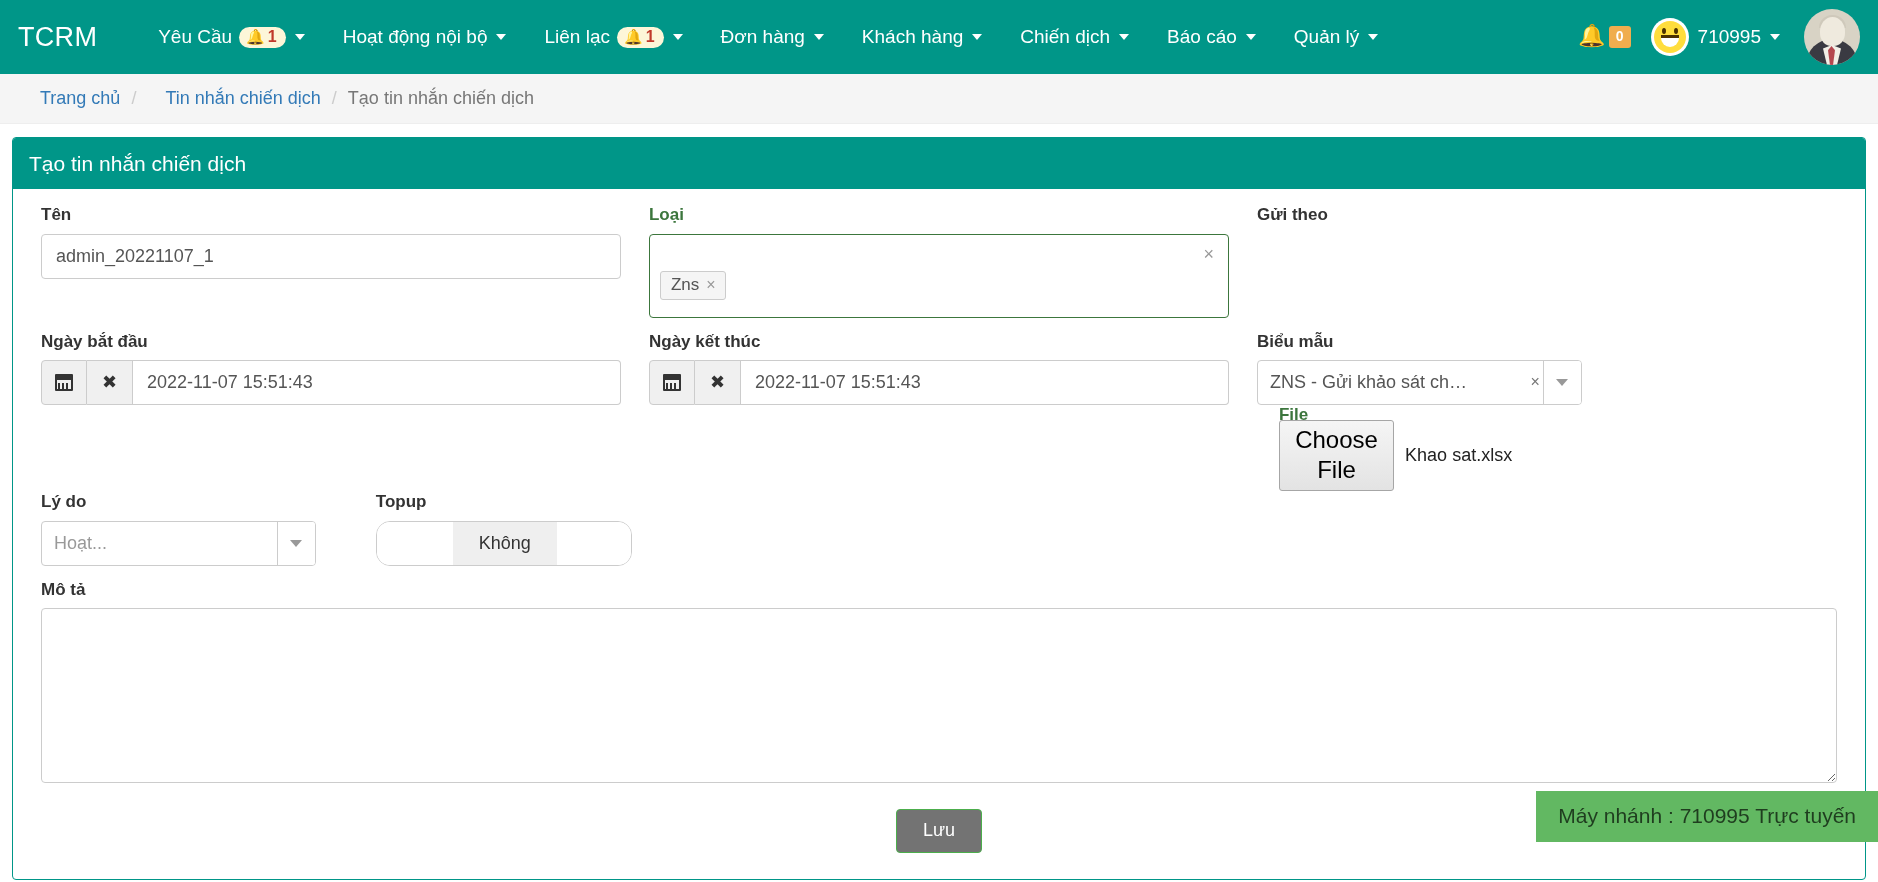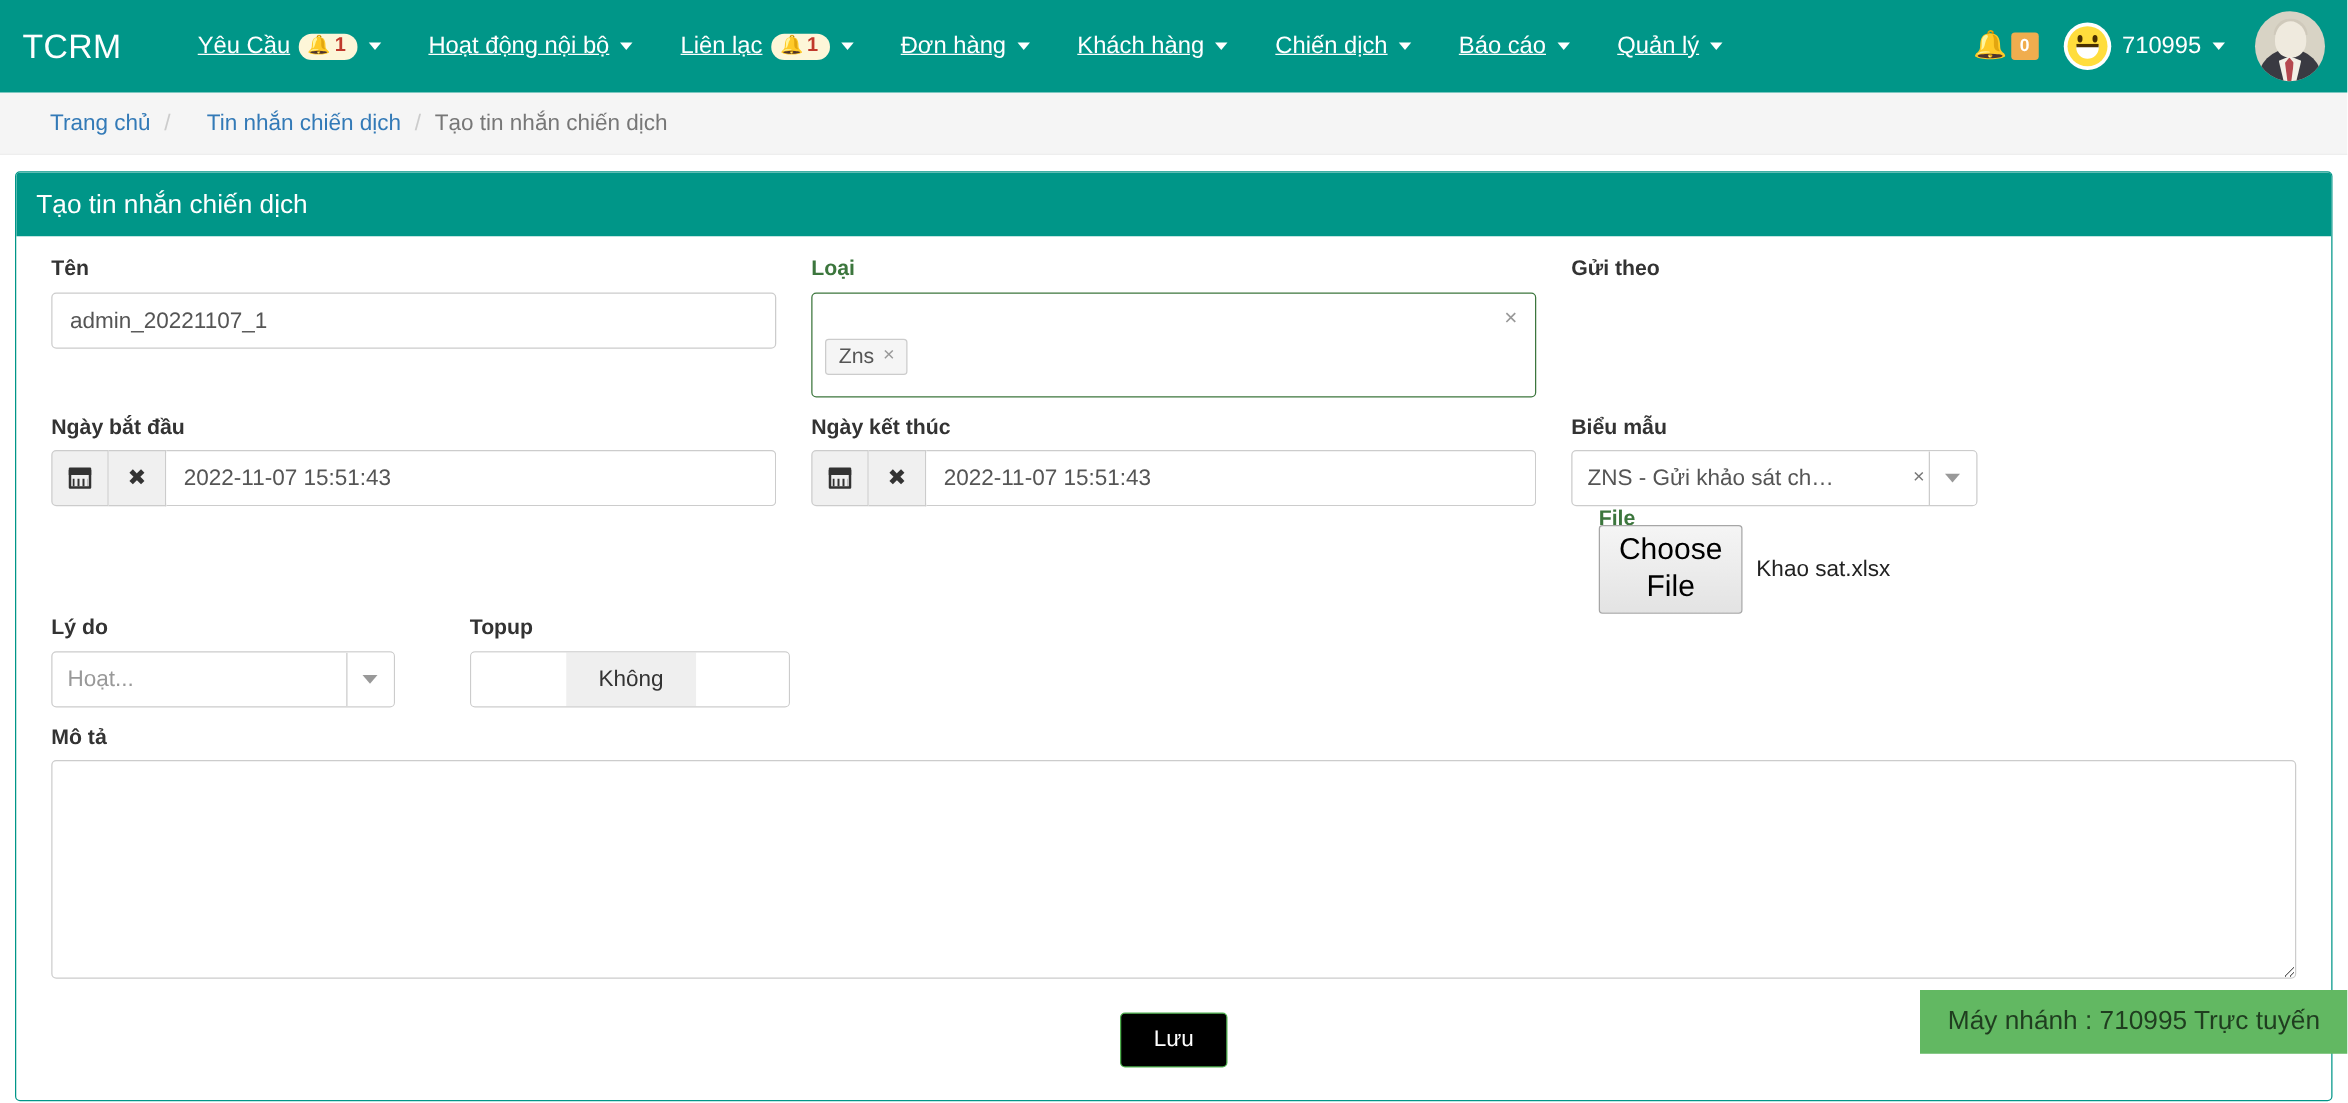--- a/index.html
+++ b/index.html
@@ -32,21 +32,21 @@
   .nav-item {
     display: flex;
     align-items: center;
     color: #ffffff;
     font-size: 19px;
     padding: 0 19px;
     height: 74px;
     cursor: pointer;
     white-space: nowrap;
   }
-  .nav-label { margin-right: 7px; text-decoration: underline; }
+  .nav-label { margin-right: 7px; }
   .badge-bell {
     display: inline-flex;
     align-items: center;
     gap: 3px;
     background: #fdf6d8;
     color: #c0392b;
     border-radius: 11px;
     padding: 2px 9px 3px 7px;
     font-size: 16px;
     font-weight: bold;
@@ -379,21 +379,21 @@
       linear-gradient(to right, #333 2px, transparent 2px 4px, #333 4px 6px, transparent 6px 8px, #333 8px 10px, transparent 10px);
     background-size: 100% 2px;
     background-repeat: repeat-y;
   }
 
   
   .switch {
     width: 256px;
     height: 45px;
     border: 1px solid #cccccc;
-    border-radius: 4px;
+    border-radius: 14px;
     background: #ffffff;
     display: flex;
     overflow: hidden;
     cursor: pointer;
   }
   .sw-side { flex: 0 0 76px; background: #ffffff; }
   .sw-knob {
     flex: 1;
     background: #efefef;
     display: flex;
@@ -437,21 +437,21 @@
     outline: none;
     resize: vertical;
   }
 
   .save-row {
     display: flex;
     justify-content: center;
     margin-top: 22px;
   }
   .btn-save {
-    background: #000000;
+    background: #737373;
     border: 1px solid #4cae4c;
     border-radius: 4px;
     color: #ffffff;
     font-size: 18px;
     padding: 11px 26px;
     font-family: "Liberation Sans", sans-serif;
     cursor: pointer;
     line-height: 1.1;
   }
 

